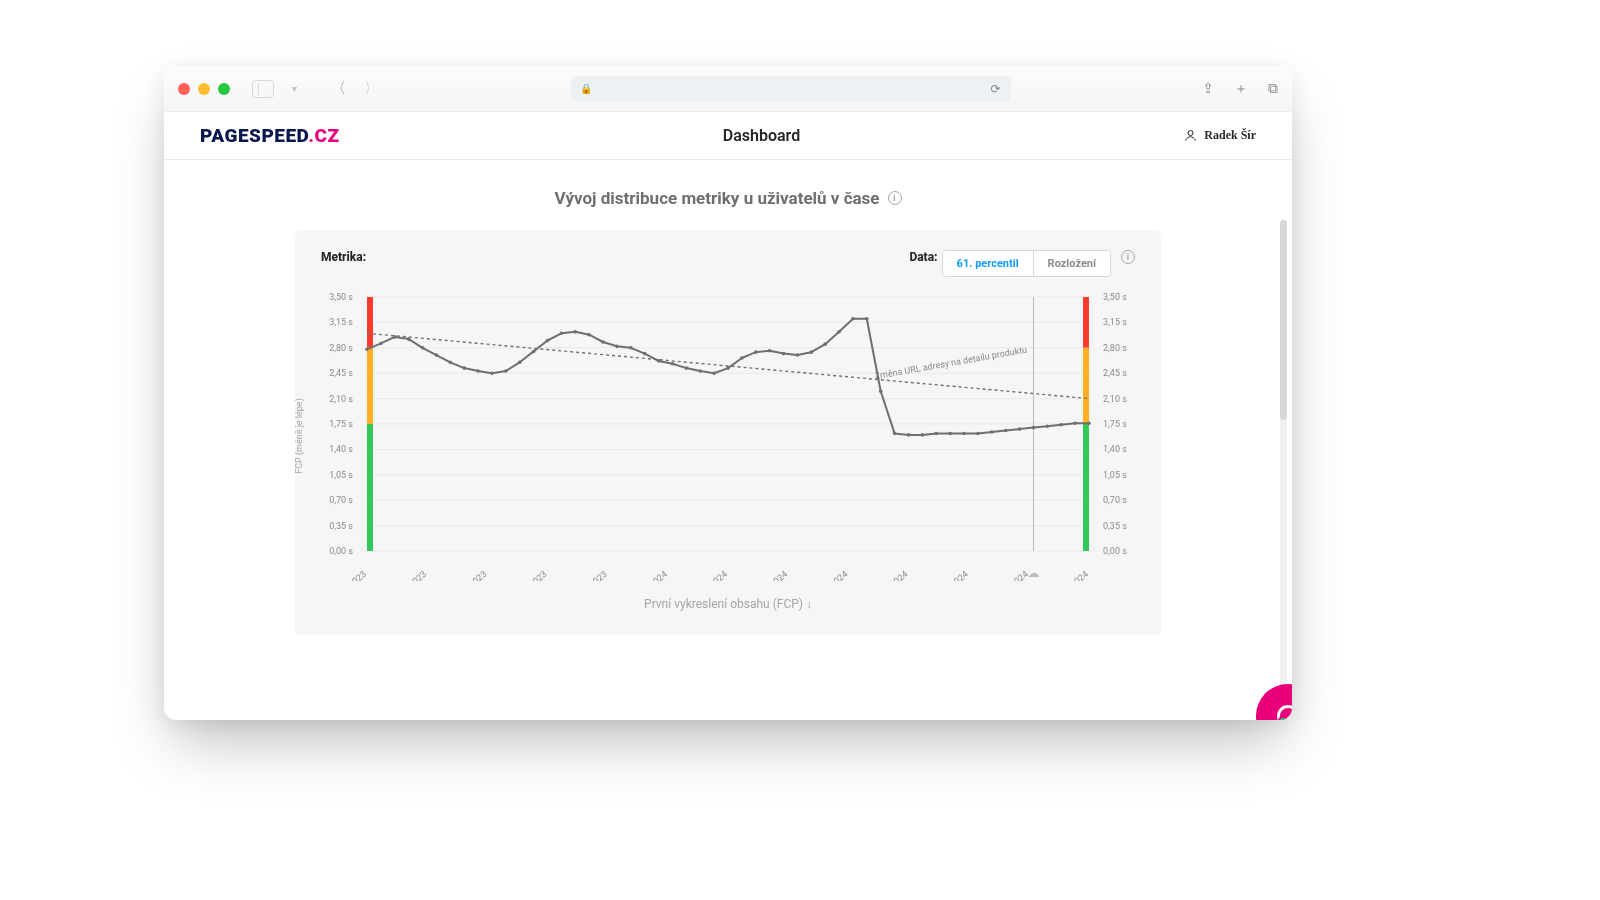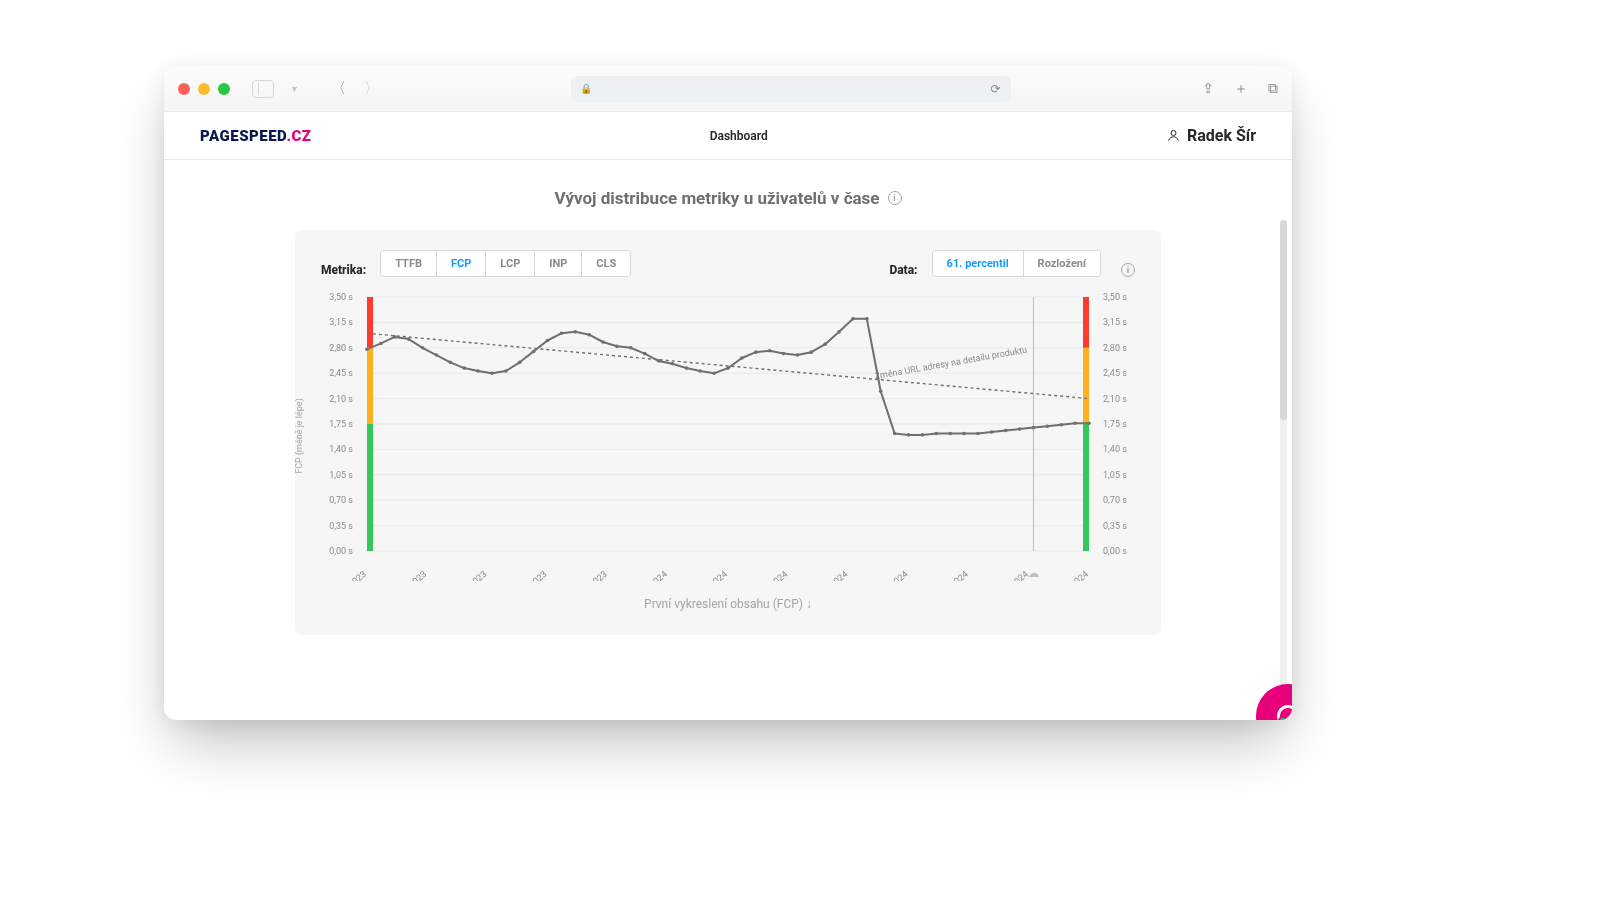--- a/index.html
+++ b/index.html
@@ -95,25 +95,25 @@
 
   
   .siteHeader{
     height:48px;
     border-bottom:1px solid var(--grey-150);
     display:flex;align-items:center;
     padding:0 36px;
     justify-content:space-between;
     font-weight:600;
   }
-  .brand{font-weight:900;font-size:15px;letter-spacing:.5px;}
+  .brand{font-weight:900;font-size:19px;letter-spacing:.5px;}
   .brand .n{color:var(--brand-navy);}
   .brand .p{color:var(--brand-pink);}
-  .siteHeader .title{font-size:12px;color:var(--ink);}
-  .user{display:flex;align-items:center;gap:6px;font-size:16px;font-weight:700;}
+  .siteHeader .title{font-size:16px;color:var(--ink);}
+  .user{display:flex;align-items:center;gap:6px;font-size:12px;font-weight:700;font-family:Liberation Serif, serif;}
   .user svg{width:15px;height:15px;}
 
   
   .viewport{flex:1;position:relative;overflow:hidden;}
   .scroller{
     position:absolute;
     top:60px; bottom:-6px;
     right:5px;width:7px;
     border-radius:4px;
     background:rgba(0,0,0,.06);
@@ -140,23 +140,23 @@
 
   .card{
     width:866px;
     margin:22px auto 0;
     background:var(--grey-050);
     border-radius:6px;
     padding:20px 8px 24px;
   }
 
   .controls{
-    display:flex;align-items:flex-end;
+    display:flex;align-items:flex-start;
     padding:0 18px 14px;
-    gap:14px;
+    gap:4px;
     font-size:12px;
   }
   .controls .label{font-weight:800;color:var(--ink);}
   .segmented{display:flex;border:1px solid var(--grey-300);border-radius:4px;overflow:hidden;}
   .segmented .seg{
     padding:6px 14px;background:#fff;border-right:1px solid var(--grey-300);
     font-weight:700;color:var(--grey-600);font-size:11px;
   }
   .segmented .seg:last-child{border-right:none;}
   .segmented .seg.active{color:var(--accent);}
@@ -245,27 +245,20 @@
 
       <div class="section">
         <h2>
           <span>Vývoj distribuce metriky u uživatelů v čase</span>
           <span class="infoIcon">i</span>
         </h2>
 
         <div class="card">
           <div class="controls">
             <span class="label">Metrika:</span>
-            <div class="segmented" id="metricSeg">
-                <div class="seg">TTFB</div>
-                <div class="seg active">FCP</div>
-                <div class="seg">LCP</div>
-                <div class="seg">INP</div>
-                <div class="seg">CLS</div>
-              </div>
             <div class="spacer"></div>
             <span class="label">Data:</span>
             <div class="segmented" id="dataSeg">
                 <div class="seg active">61. percentil</div>
                 <div class="seg">Rozložení</div>
               </div>
             <span class="infoIcon" style="margin-left:6px">i</span>
           </div>
 
           <div class="chart">

